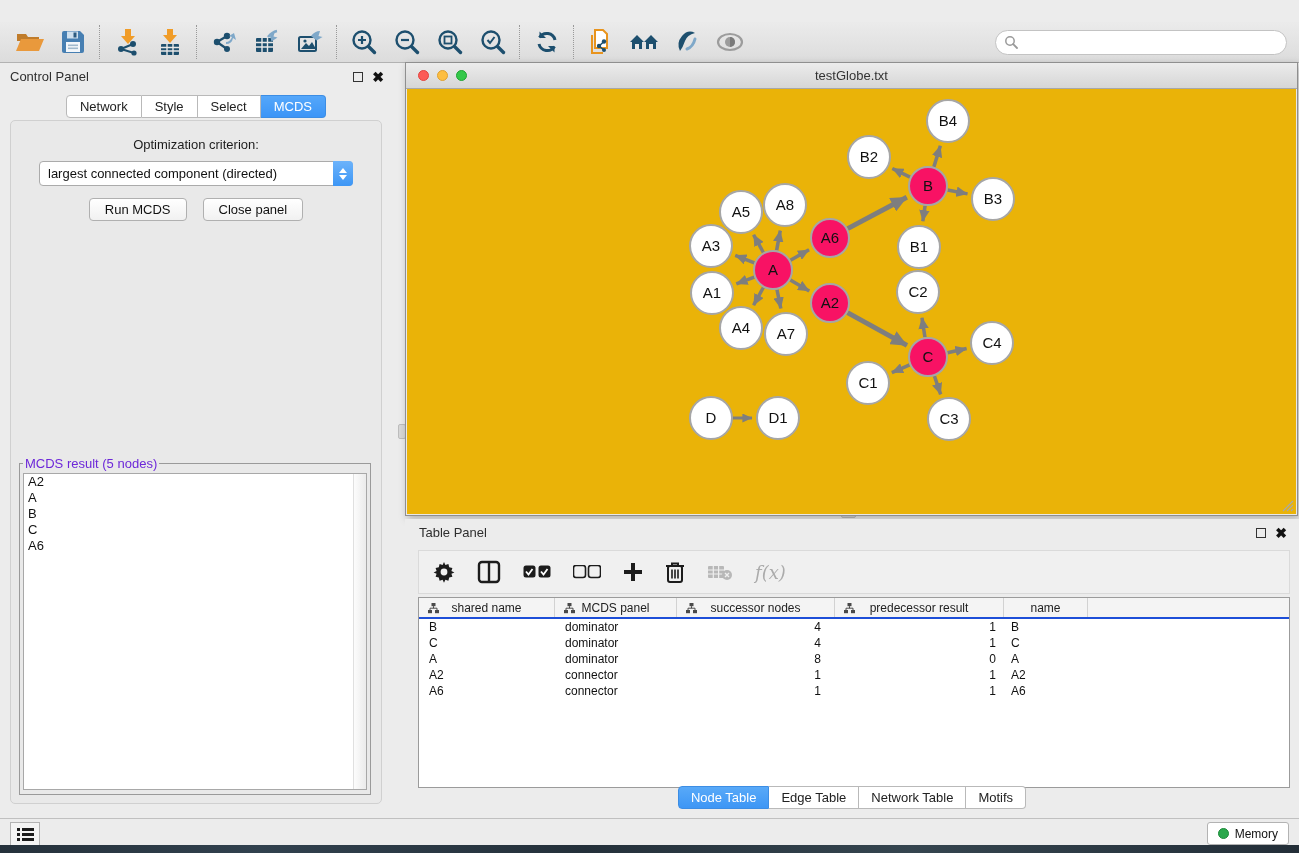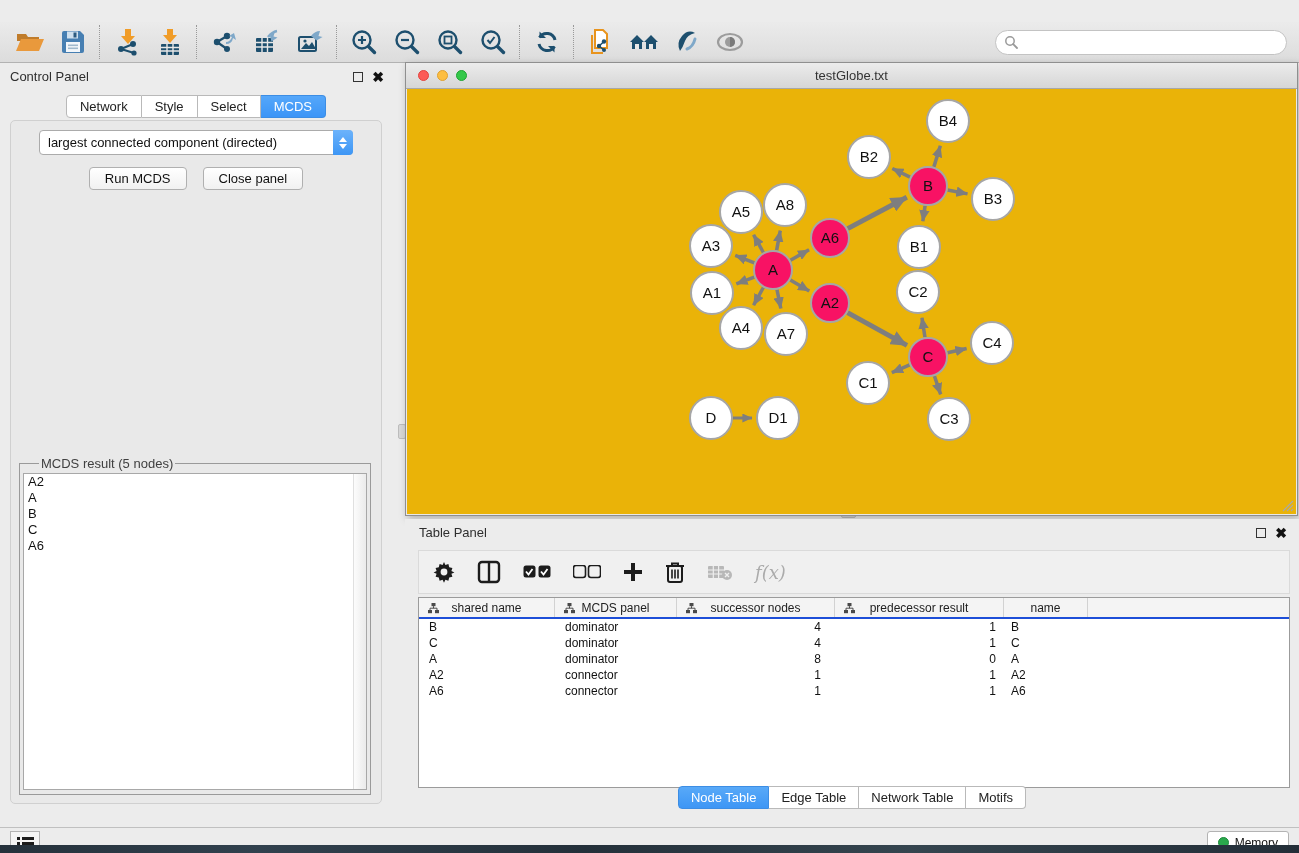--- a/index.html
+++ b/index.html
@@ -70,21 +70,21 @@
   .stepper .tri-dn { width:0;height:0;border-left:4px solid transparent;border-right:4px solid transparent;border-top:5px solid #fff; }
   .cp-buttons { margin-top:12px; display:flex; justify-content:center; gap:16px; }
   .mac-btn {
     font-size:13px; color:#111; background: linear-gradient(#ffffff, #f1f1f1);
     border:1px solid #b0b0b0; border-radius:4px; padding:3px 15px; line-height:15px; cursor:default;
   }
   fieldset.result-set {
     position:absolute; left:8px; right:10px; top:335px; bottom:8px;
     border:1px solid #9a9a9a; padding:2px 3px 4px 3px;
   }
-  fieldset.result-set legend { font-size:13px; color:#404040; padding:0 2px; margin-left:16px; }
+  fieldset.result-set legend { font-size:13px; color:#6d28d9; padding:0 2px; margin-left:0; }
   .list-box { width:100%; height:100%; background:#fff; border:1px solid #a8a8a8; position:relative; overflow:hidden; }
   .list-item { font-size:13px; color:#111; line-height:16px; padding-left:4px; }
   .list-scroll { position:absolute; right:0; top:0; bottom:0; width:13px;
     background: linear-gradient(to right, #fcfcfc, #ebebeb); border-left:1px solid #e0e0e0; }
   
   .net-window {
     position:absolute; left:405px; top:62px; width:893px; height:454px;
     background:#e9e9e9; border:1px solid #8f8f8f; box-shadow: 2px 3px 8px rgba(0,0,0,0.25);
   }
   .net-titlebar {
@@ -114,21 +114,21 @@
   .thead { display:flex; height:21px; background:#f4f4f4; border-bottom:2px solid #1d4ed8; }
   .th { position:relative; display:flex; align-items:center; justify-content:center;
         font-size:12px; color:#222; border-right:1px solid #d2d2d2; }
   .th .col-icon { position:absolute; left:9px; top:5px; }
   .trow { display:flex; height:16px; align-items:center; }
   .td { font-size:12px; color:#111; overflow:hidden; white-space:nowrap; }
   .tp-tabs { position:absolute; left:0; right:0; bottom:9px; display:flex; justify-content:center; }
   .tp-tabs .seg-btn { padding:3px 12px; }
   .tp-tabs .seg-btn.active { background: linear-gradient(#58a9f8, #3d96f5); color:#fff; border-color:#3c8de4;}
   
-  .statusbar { position:absolute; left:0; right:0; bottom:8px; height:18px;
+  .statusbar { position:absolute; left:0; right:0; bottom:8px; height:27px;
     border-top:1px solid #c0c0c0; background:#ECECEC; }
   .status-list-btn { position:absolute; left:10px; top:3px; width:30px; height:25px;
     background:#f4f4f4; border:1px solid #b3b3b3; display:flex; align-items:center; justify-content:center; }
   .memory-btn { position:absolute; right:10px; top:3px; height:23px;
     background:#fff; border:1px solid #b3b3b3; border-radius:3px;
     display:flex; align-items:center; gap:6px; padding:0 10px; font-size:12px; color:#111; }
   .mem-dot { width:11px; height:11px; border-radius:50%; background:#2aa84c; border:1px solid #1d8a3a; }
   .desktop-strip { position:absolute; left:0; right:0; bottom:0; height:8px;
     background: linear-gradient(90deg,#25313b,#31414e 20%,#24303a 45%,#35454f 70%,#232e38); }
 </style>
@@ -287,20 +287,21 @@
         <span class="close-x">✖</span>
       </span>
     </div>
     <div class="cp-tabs" id="cp-tabs">
         <span class="seg-btn">Network</span>
         <span class="seg-btn">Style</span>
         <span class="seg-btn">Select</span>
         <span class="seg-btn active">MCDS</span>
       </div>
     <div class="cp-body">
+      <div class="opt-label">Optimization criterion:</div>
       <div class="select-box">
         <span class="sel-text">largest connected component (directed)</span>
         <span class="stepper">
           <span class="tri-up"></span>
             <span class="tri-dn"></span>
         </span>
       </div>
       <div class="cp-buttons">
         <button class="mac-btn">Run MCDS</button>
         <button class="mac-btn">Close panel</button>

